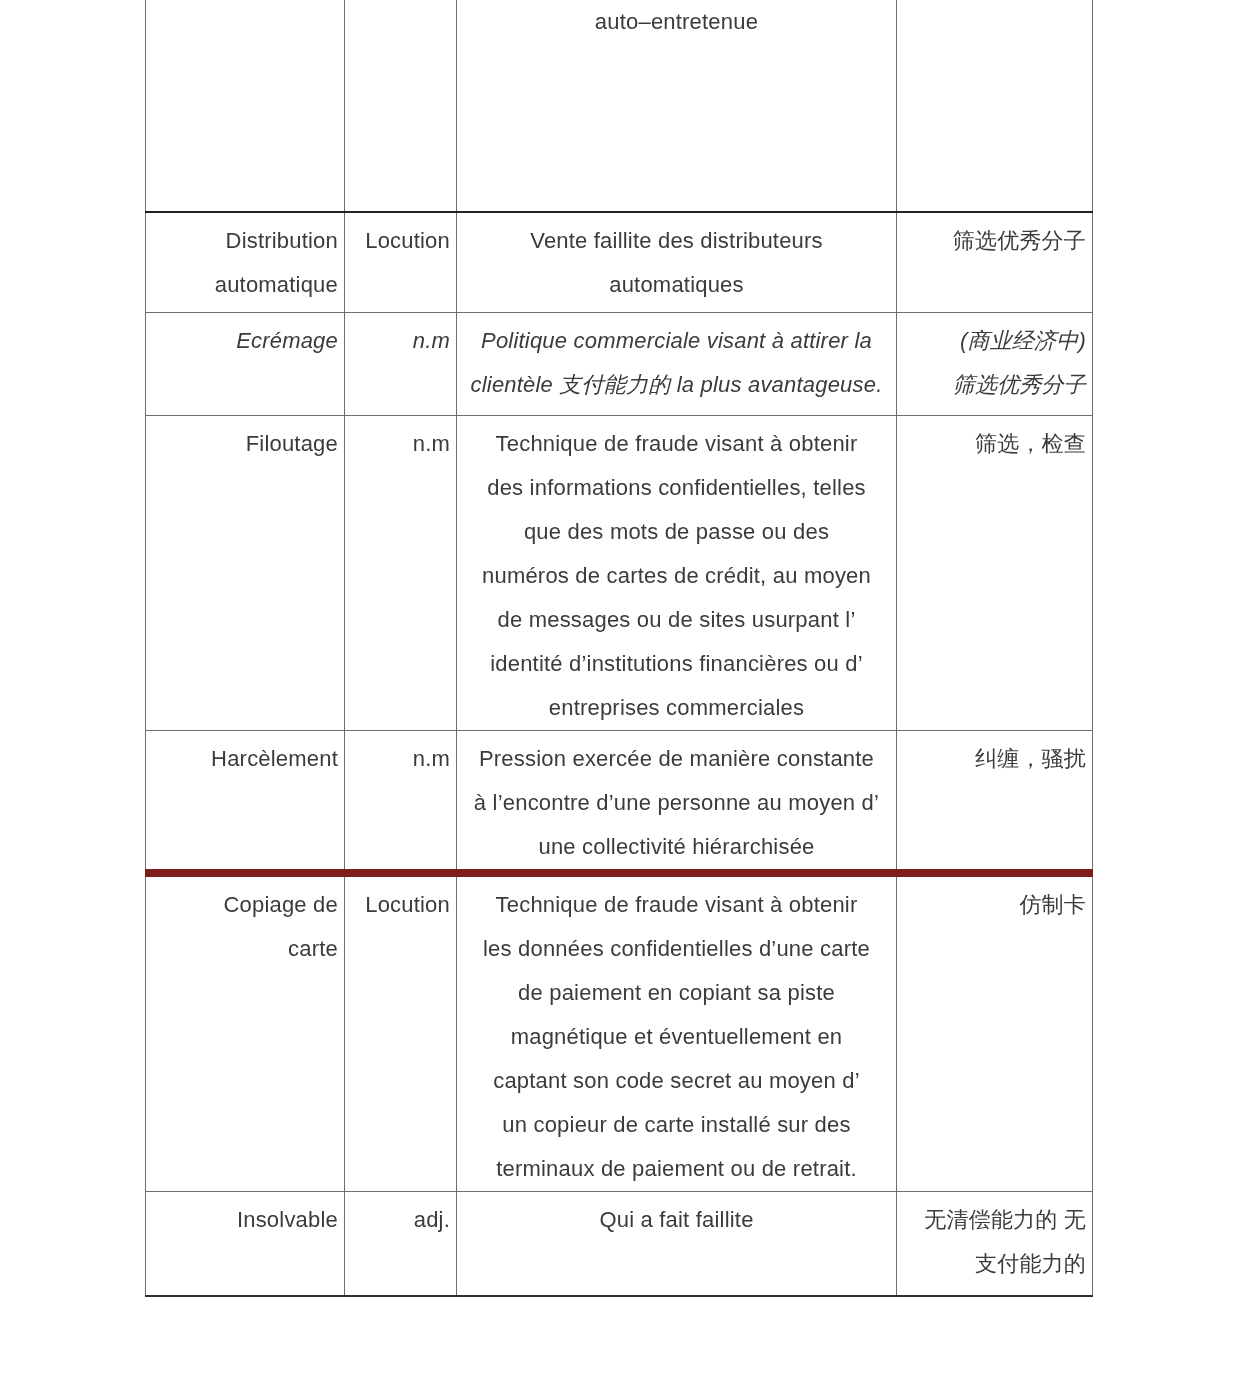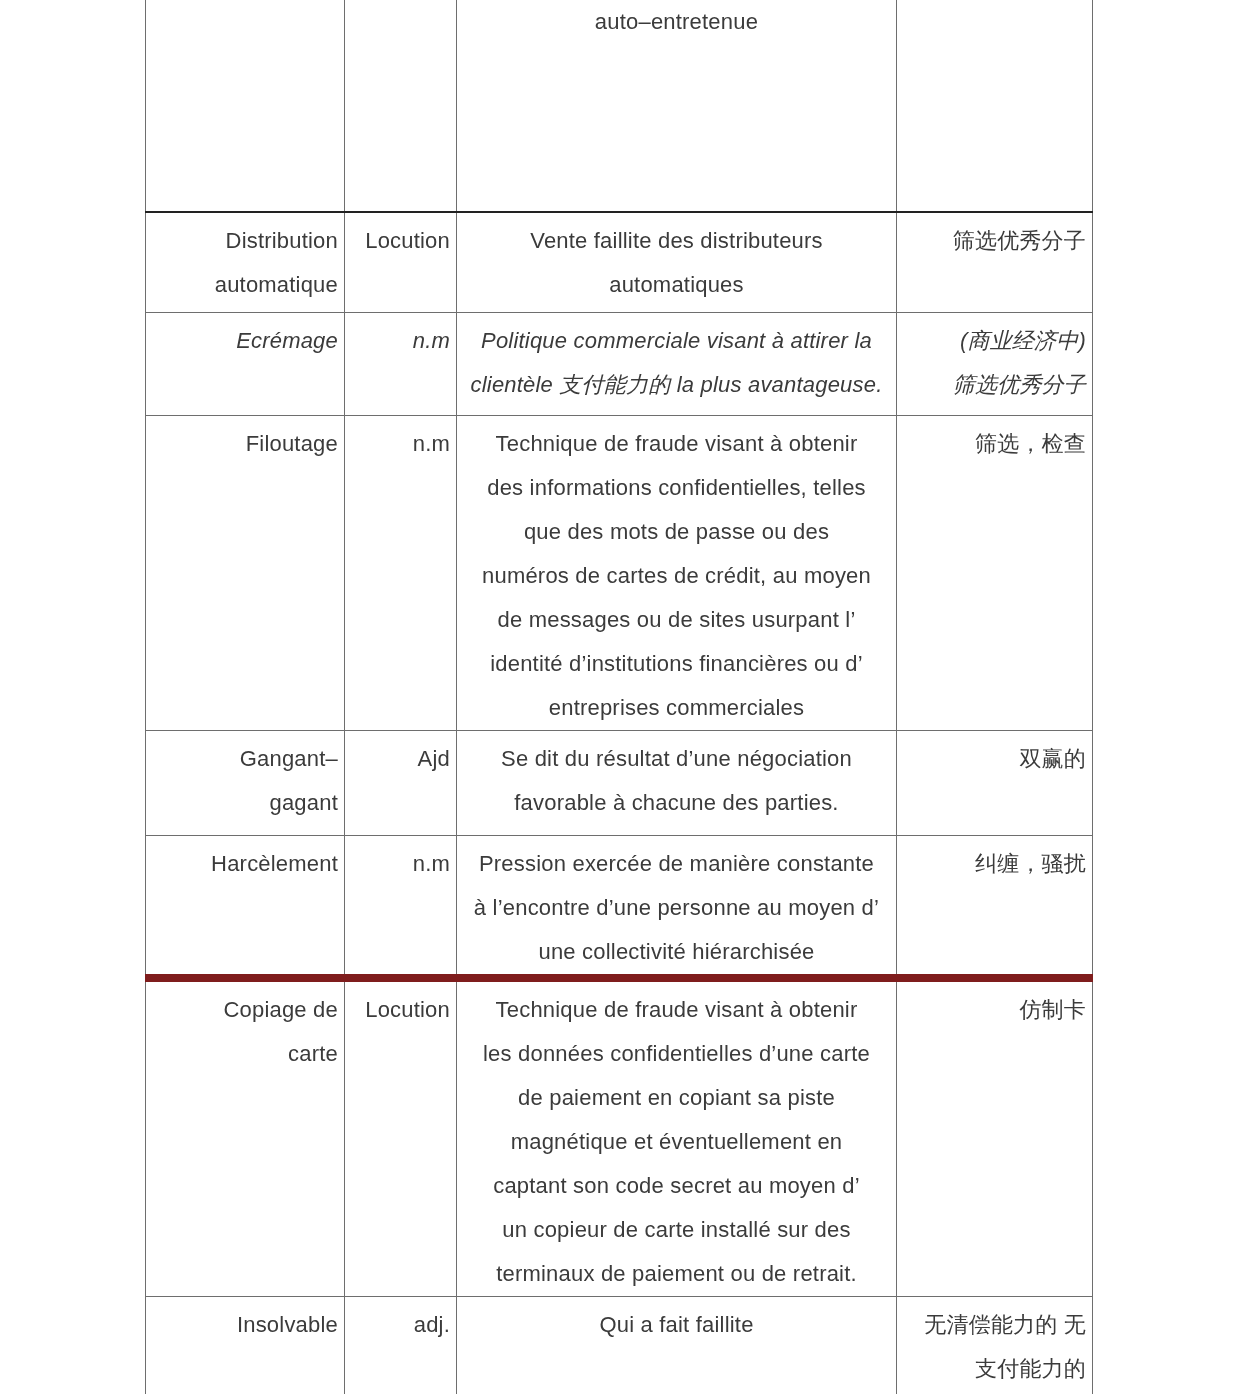--- a/index.html
+++ b/index.html
@@ -91,28 +91,20 @@
       <td class="c-pos">n.m</td>
       <td class="c-def">Technique de fraude visant à obtenir
 des informations confidentielles, telles
 que des mots de passe ou des
 numéros de cartes de crédit, au moyen
 de messages ou de sites usurpant l’
 identité d’institutions financières ou d’
 entreprises commerciales</td>
       <td class="c-zh">筛选，检查</td>
     </tr>
-    <tr class="r4">
-      <td class="c-term">Gangant–
-gagant</td>
-      <td class="c-pos">Ajd</td>
-      <td class="c-def">Se dit du résultat d’une négociation
-favorable à chacune des parties.</td>
-      <td class="c-zh">双赢的</td>
-    </tr>
     <tr class="r5 thick-heavy">
       <td class="c-term">Harcèlement</td>
       <td class="c-pos">n.m</td>
       <td class="c-def">Pression exercée de manière constante
 à l’encontre d’une personne au moyen d’
 une collectivité hiérarchisée</td>
       <td class="c-zh">纠缠，骚扰</td>
     </tr>
     <tr class="r6">
       <td class="c-term">Copiage de

